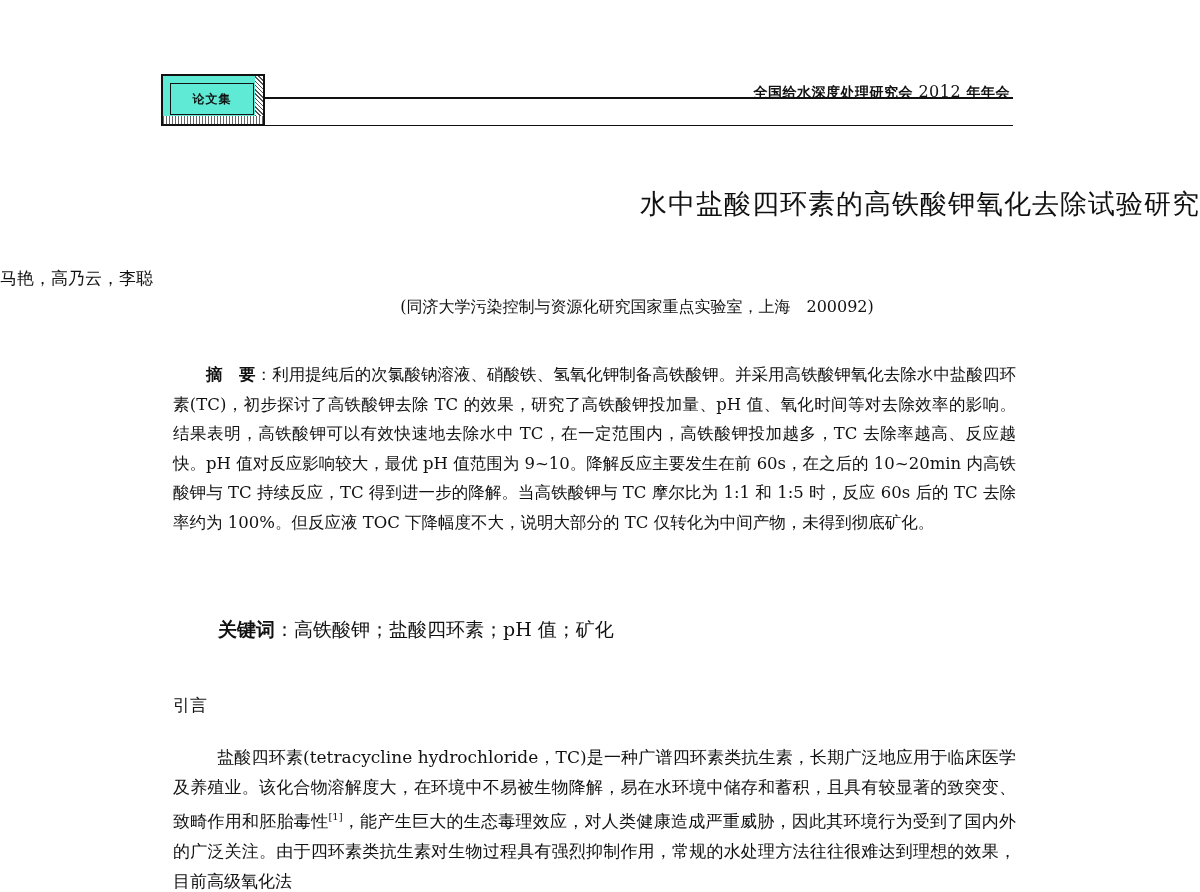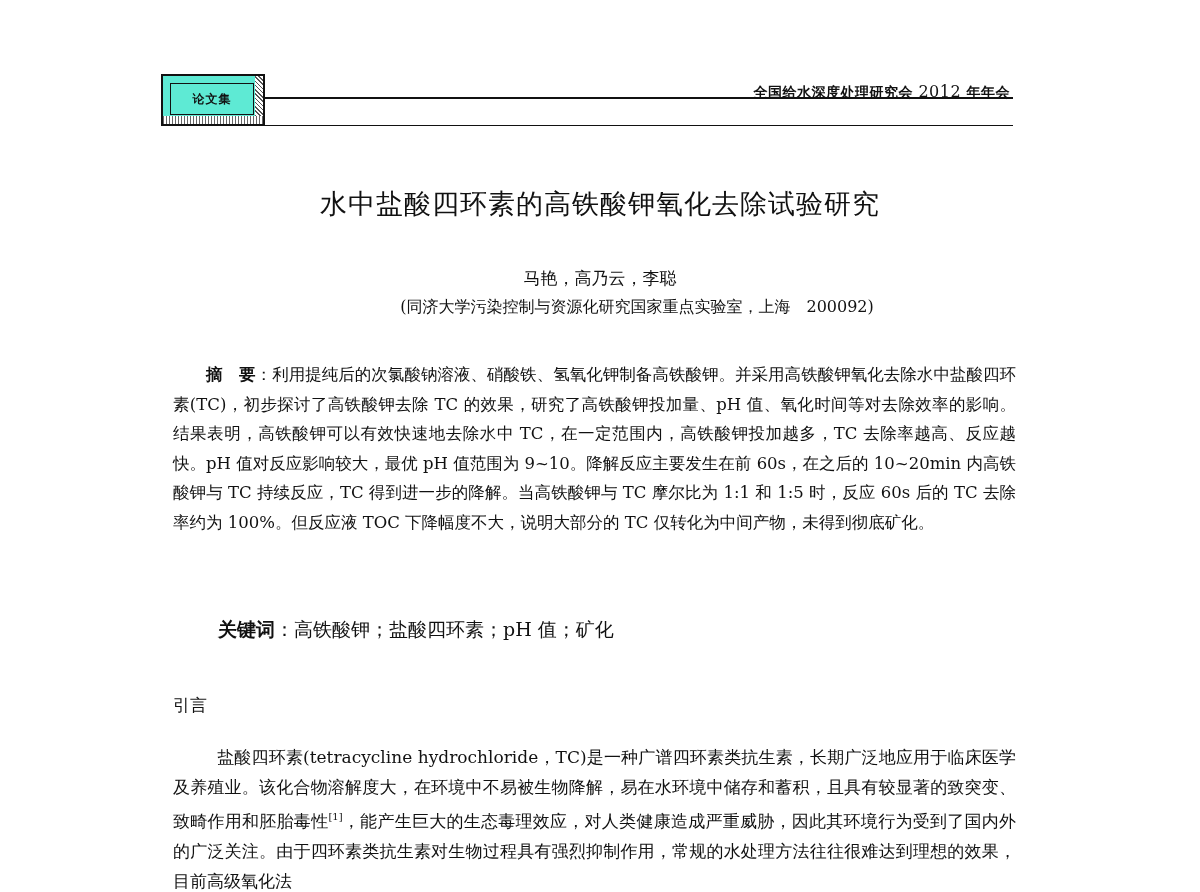--- a/index.html
+++ b/index.html
@@ -16,23 +16,23 @@
                          background: repeating-linear-gradient(90deg, #666 0 1px, #fff 1px 3px); }
   .box-label { font-family: "DejaVu Sans", sans-serif; font-size: 12px; font-weight: bold; letter-spacing: 1px; }
 
   .rule-top { position: absolute; left: 265px; top: 97px; width: 748px; height: 0; border-top: 2px solid #111; }
   .rule-bottom { position: absolute; left: 161px; top: 125px; width: 852px; height: 0; border-top: 1.5px solid #111; }
 
   .running-head { position: absolute; right: 190px; top: 82px; font-size: 14px; font-weight: bold;
                   font-family: "DejaVu Sans", sans-serif; letter-spacing: 0.5px; }
   .running-head .year { font-family: "DejaVu Serif", serif; font-weight: normal; font-size: 16px; }
 
-  .title { position: absolute; left: 0; width: 1200px; top: 186px; text-align: center;
+  .title { position: absolute; left: 0; width: 1200px; top: 186px; text-align: right;
            font-family: "DejaVu Sans", sans-serif; font-size: 27px; letter-spacing: 1px; }
-  .authors { position: absolute; left: 0; width: 1200px; top: 267px; text-align: center; font-size: 17px; }
+  .authors { position: absolute; left: 0; width: 1200px; top: 267px; font-size: 17px; }
   .affil { position: absolute; left: 0; width: 1200px; top: 297px; text-align: center; font-size: 16px; padding-left: 37px; }
 
   .abstract { position: absolute; left: 173px; width: 843px; top: 360px; font-size: 16.5px;
               line-height: 29.5px; text-align: justify; text-indent: 2em; }
   .abstract .lbl { font-weight: bold; font-family: Liberation Sans, sans-serif; }
   .keywords { position: absolute; left: 218px; top: 617px; font-size: 19px; }
   .keywords .lbl { font-weight: bold; font-family: "DejaVu Sans", sans-serif; }
 
   .section { position: absolute; left: 173px; top: 694px; font-family: "DejaVu Sans", sans-serif; font-size: 17px; }
   .intro { position: absolute; left: 173px; width: 843px; top: 742px; font-size: 17px;

